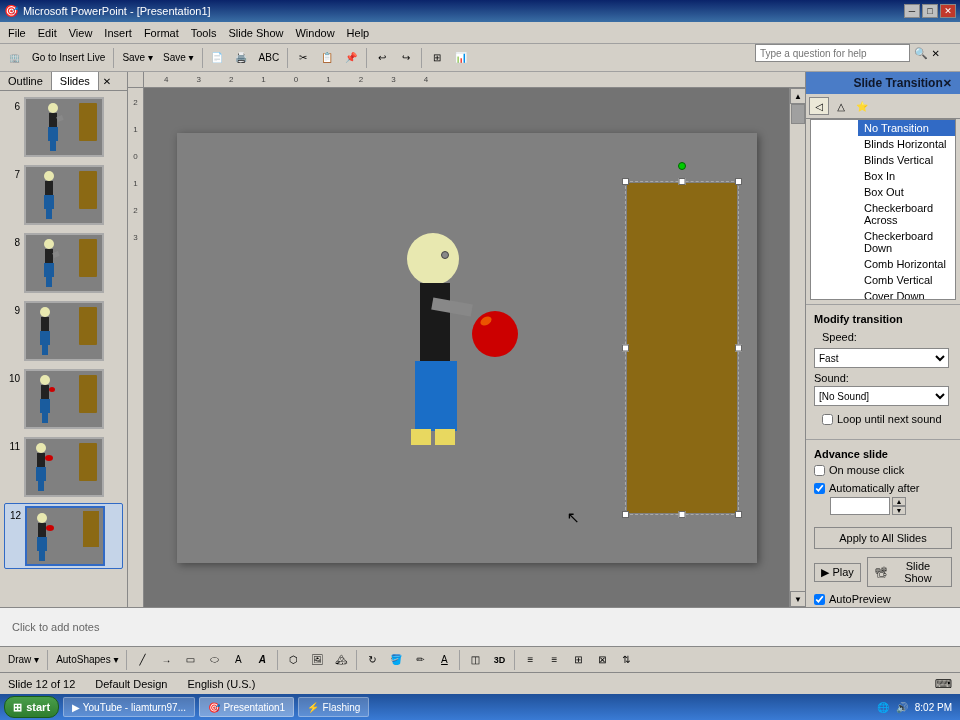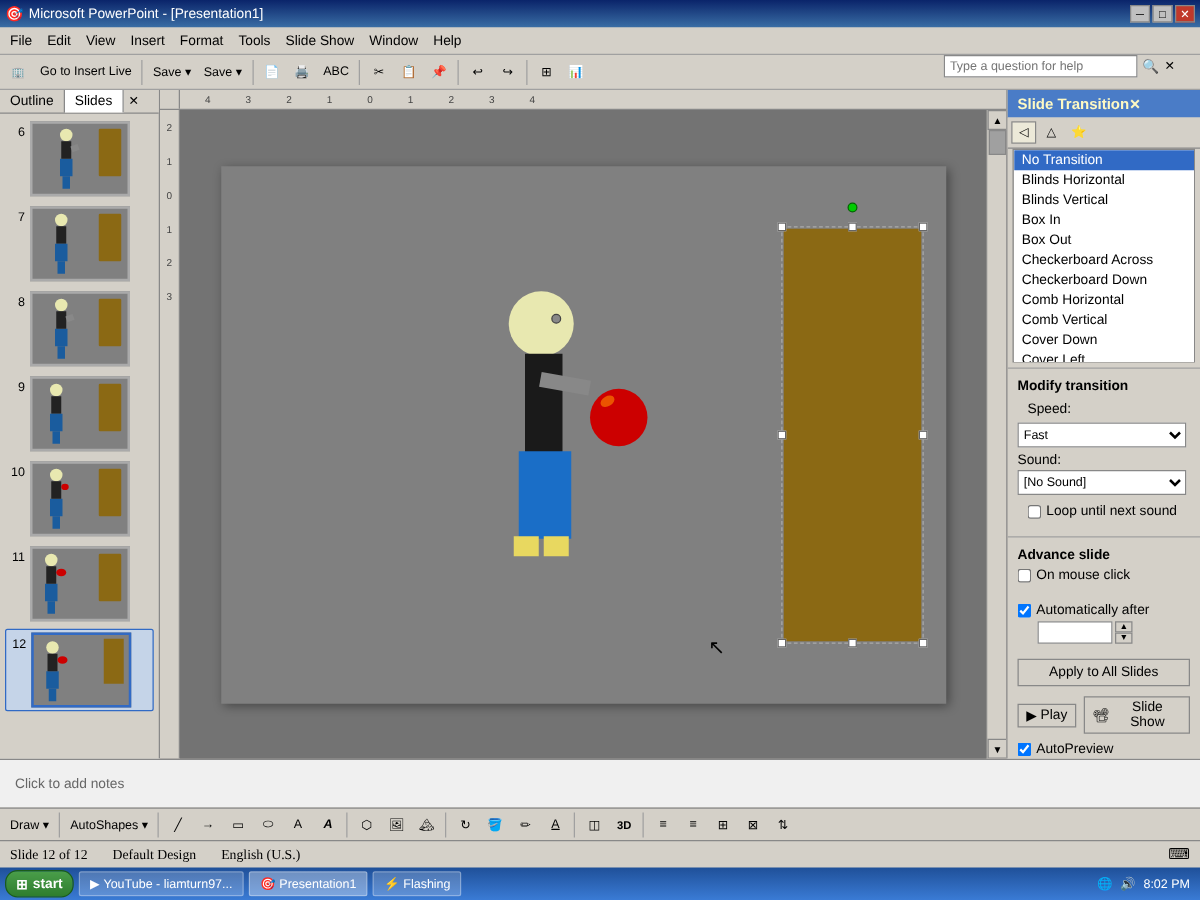--- a/index.html
+++ b/index.html
@@ -251,20 +251,21 @@
       font-size: 11px;
       font-weight: bold;
     }
 
     #transition-list {
       height: 185px;
       overflow-y: auto;
       margin: 0 4px;
       background: white;
       border: 1px solid #888;
+      padding-left: 47px;
     }
 
     .trans-item {
       padding: 2px 6px;
       cursor: pointer;
       font-size: 11px;
     }
     .trans-item.selected { background: #316ac5; color: white; }
 
     .panel-sep { height: 1px; background: #a0a0a0; margin: 4px 0; }
@@ -721,21 +722,21 @@
           <div style="flex:1;background:#d4d0c8;">
             <div style="width:14px;height:20px;background:#a0a0a0;border:1px solid #888;margin:0 1px;"></div>
           </div>
           <div class="scroll-arrow">▼</div>
         </div>
       </div>
     </div>
 
     <div id="transition-panel" style="width:155px;background:#d4d0c8;border-left:1px solid #888;display:flex;flex-direction:column;font-size:11px;overflow-y:auto;">
 
-      <div id="panel-header" style="background:#4a7cc7;color:#fef9c3;padding:4px 8px;font-size:12px;font-weight:bold;display:flex;align-items:center;justify-content:flex-start;">
+      <div id="panel-header" style="background:#4a7cc7;color:#0f172a;padding:4px 8px;font-size:12px;font-weight:bold;display:flex;align-items:center;justify-content:flex-end;">
         <span>Slide Transition</span>
         <span style="cursor:pointer;font-size:11px;">✕</span>
       </div>
 
       <div id="panel-icons" style="display:flex;gap:2px;padding:3px;border-bottom:1px solid #888;background:#d4d0c8;">
         <div class="panel-icon-btn active">◁</div>
         <div class="panel-icon-btn">△</div>
         <div class="panel-icon-btn">⭐</div>
       </div>
 
@@ -782,21 +783,21 @@
         <div class="panel-checkbox-row" style="display:flex;align-items:center;gap:4px;margin-bottom:4px;">
           <input type="checkbox" style="width: 11px; height: 11px;">
           <span>Loop until next sound</span>
         </div>
       </div>
 
       <div class="panel-sep"></div>
       <div class="advance-section" style="padding:4px 8px;">
         <div class="advance-title" style="font-weight:bold;font-size:11px;margin-bottom:4px;">Advance slide</div>
 
-        <div class="advance-row" style="display:flex;align-items:center;gap:4px;margin-bottom:16px;">
+        <div class="advance-row" style="display:flex;align-items:center;gap:4px;margin-bottom:6px;">
           <input type="checkbox" style="width: 11px; height: 11px;">
           <span>On mouse click</span>
         </div>
 
         <div class="advance-row" style="display:flex;align-items:center;gap:4px;margin-bottom:3px;">
           <input type="checkbox" style="width: 11px; height: 11px;" checked="">
           <span>Automatically after</span>
         </div>
 
         <div style="display:flex;align-items:center;gap:2px;margin-left:16px;margin-bottom:4px;">
@@ -857,21 +858,21 @@
     <button class="tb-btn" style="font-size:10px;">◫</button>
     <button class="tb-btn" style="font-size:9px;font-weight:bold;">3D</button>
     <div class="tb-sep"></div>
     <button class="tb-btn" style="font-size:10px;">≡</button>
     <button class="tb-btn" style="font-size:10px;">≡</button>
     <button class="tb-btn" style="font-size:10px;">⊞</button>
     <button class="tb-btn" style="font-size:10px;">⊠</button>
     <button class="tb-btn" style="font-size:10px;">⇅</button>
   </div>
 
-  <div id="statusbar" style="height:22px;background:#d4d0c8;border-top:1px solid #888;display:flex;align-items:center;padding:0 8px;gap:20px;font-size:11px;font-family:Liberation Serif, serif;">
+  <div id="statusbar" style="height:22px;background:#d4d0c8;border-top:1px solid #888;display:flex;align-items:center;padding:0 8px;gap:20px;font-size:11px;">
     <span>Slide 12 of 12</span>
     <span>Default Design</span>
     <span>English (U.S.)</span>
     <span style="margin-left:auto;font-size:12px;">⌨</span>
   </div>
 
   <div id="taskbar" style="height:26px;background:linear-gradient(to bottom,#1f5099,#3a7bd5);display:flex;align-items:center;padding:0 4px;gap:4px;">
     <button id="start-btn" style="height:22px;padding:0 8px;background:linear-gradient(to bottom,#4a9e4a,#2e7d2e);color:white;border:1px solid #1a5c1a;border-radius:10px;font-size:11px;font-weight:bold;cursor:pointer;display:flex;align-items:center;gap:4px;">
       <span>⊞</span>
       <span>start</span>

